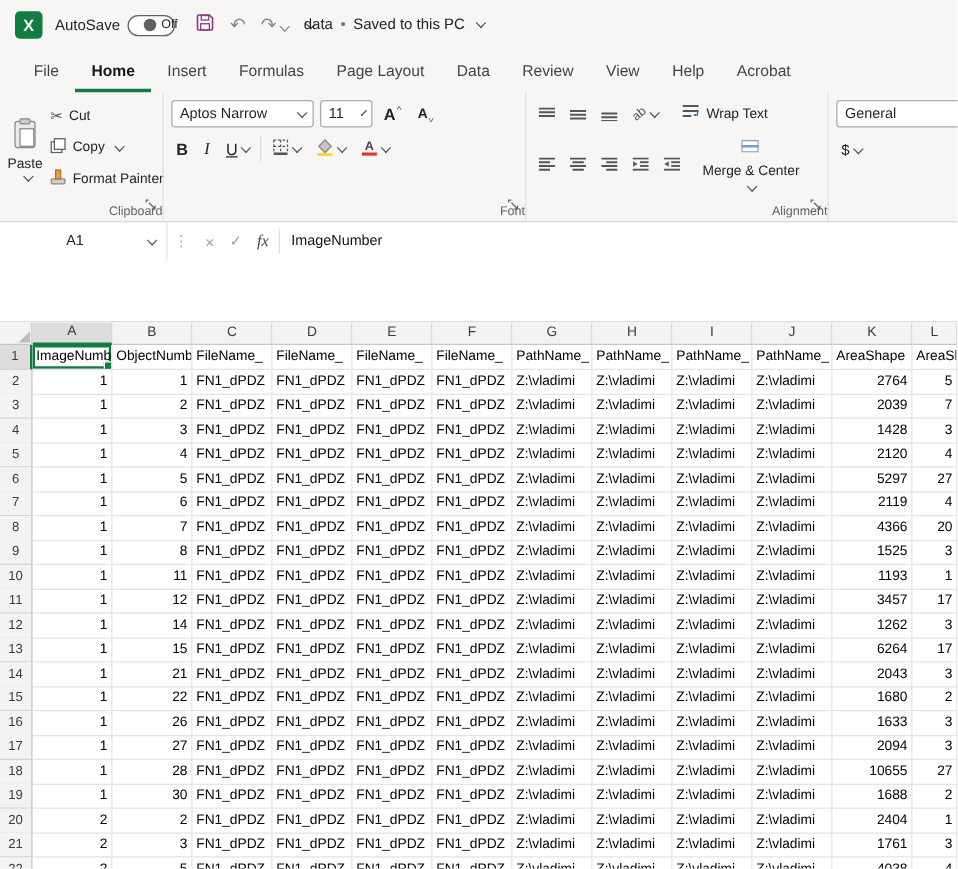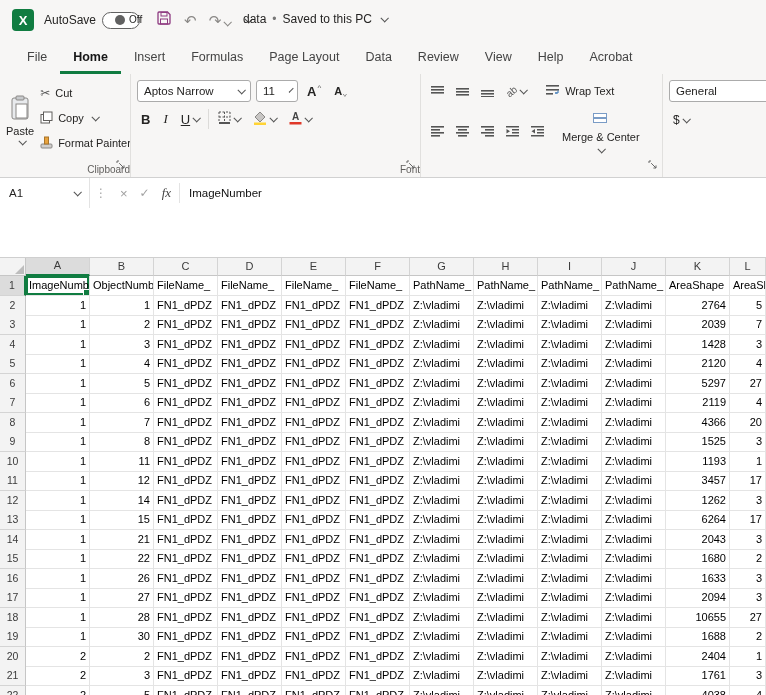--- a/index.html
+++ b/index.html
@@ -52,21 +52,21 @@
   .arow{display:flex;align-items:center;gap:6px;}
   .asec{display:flex;align-items:center;gap:4px;}
   .albl{font-size:11px;white-space:nowrap;margin-left:2px;}
   .g-number{flex:1 1 auto;display:flex;flex-direction:column;gap:7px;overflow:visible;}
   .num-combo{width:130px;}
   .orient{display:inline-block;transform:rotate(-40deg);font-size:10px;color:#555;}
   .vline{width:1px;height:20px;background:#dcdbd9;}
 
   
   .fbar{height:80px;flex:0 0 auto;background:#fff;border-bottom:1px solid #cfcfcf;display:flex;flex-direction:column;}
-  .fbar-top{height:30px;display:flex;align-items:center;flex:0 0 auto;}
+  .fbar-top{height:30px;display:flex;align-items:center;flex:0 0 auto;margin-left:44px;}
   .namebox{width:90px;height:100%;display:flex;align-items:center;padding:0 9px;font-size:11.5px;
     border-right:1px solid #e3e3e3;cursor:pointer;}
   .namebox .chev{margin-left:auto;}
   .dots{color:#a8a8a8;font-size:12px;padding:0 5px;cursor:col-resize;}
   .fbtns{display:flex;align-items:center;gap:12px;padding:0 8px;}
   .fx-x{color:#a0a0a0;font-size:13px;cursor:pointer;}
   .fx-ck{color:#a0a0a0;font-size:12px;cursor:pointer;}
   .fx-fx{font-style:italic;font-family:"Liberation Serif",serif;font-size:13px;color:#444;cursor:pointer;}
   .fdivider{width:1px;height:20px;background:#e3e3e3;margin-right:9px;}
   .ftext{font-size:11.5px;color:#111;}
@@ -360,20 +360,21 @@
           <span>
             <svg width="14" height="10" viewBox="0 0 14 10">
                 <rect x="0.5" y="0.5" width="13" height="9" fill="#fff" stroke="#7a9cc6"></rect>
                 <rect x="0" y="4" width="14" height="2" fill="#7a9cc6"></rect>
               </svg>
           </span>
           <span class="albl">Merge &amp; Center</span>
           <span class="chev"></span>
         </div>
       </div>
+      <div class="group-label">Alignment</div>
       <span class="launcher">
         <svg width="9" height="9" viewBox="0 0 9 9">
             <path d="M1 3V1h2M3.2 3.2 8 8M8 8H5.4M8 8V5.4" stroke="#666" fill="none"></path>
           </svg>
       </span>
     </div>
 
     <div class="group g-number">
       <div class="combo num-combo">
         <span>General</span>

